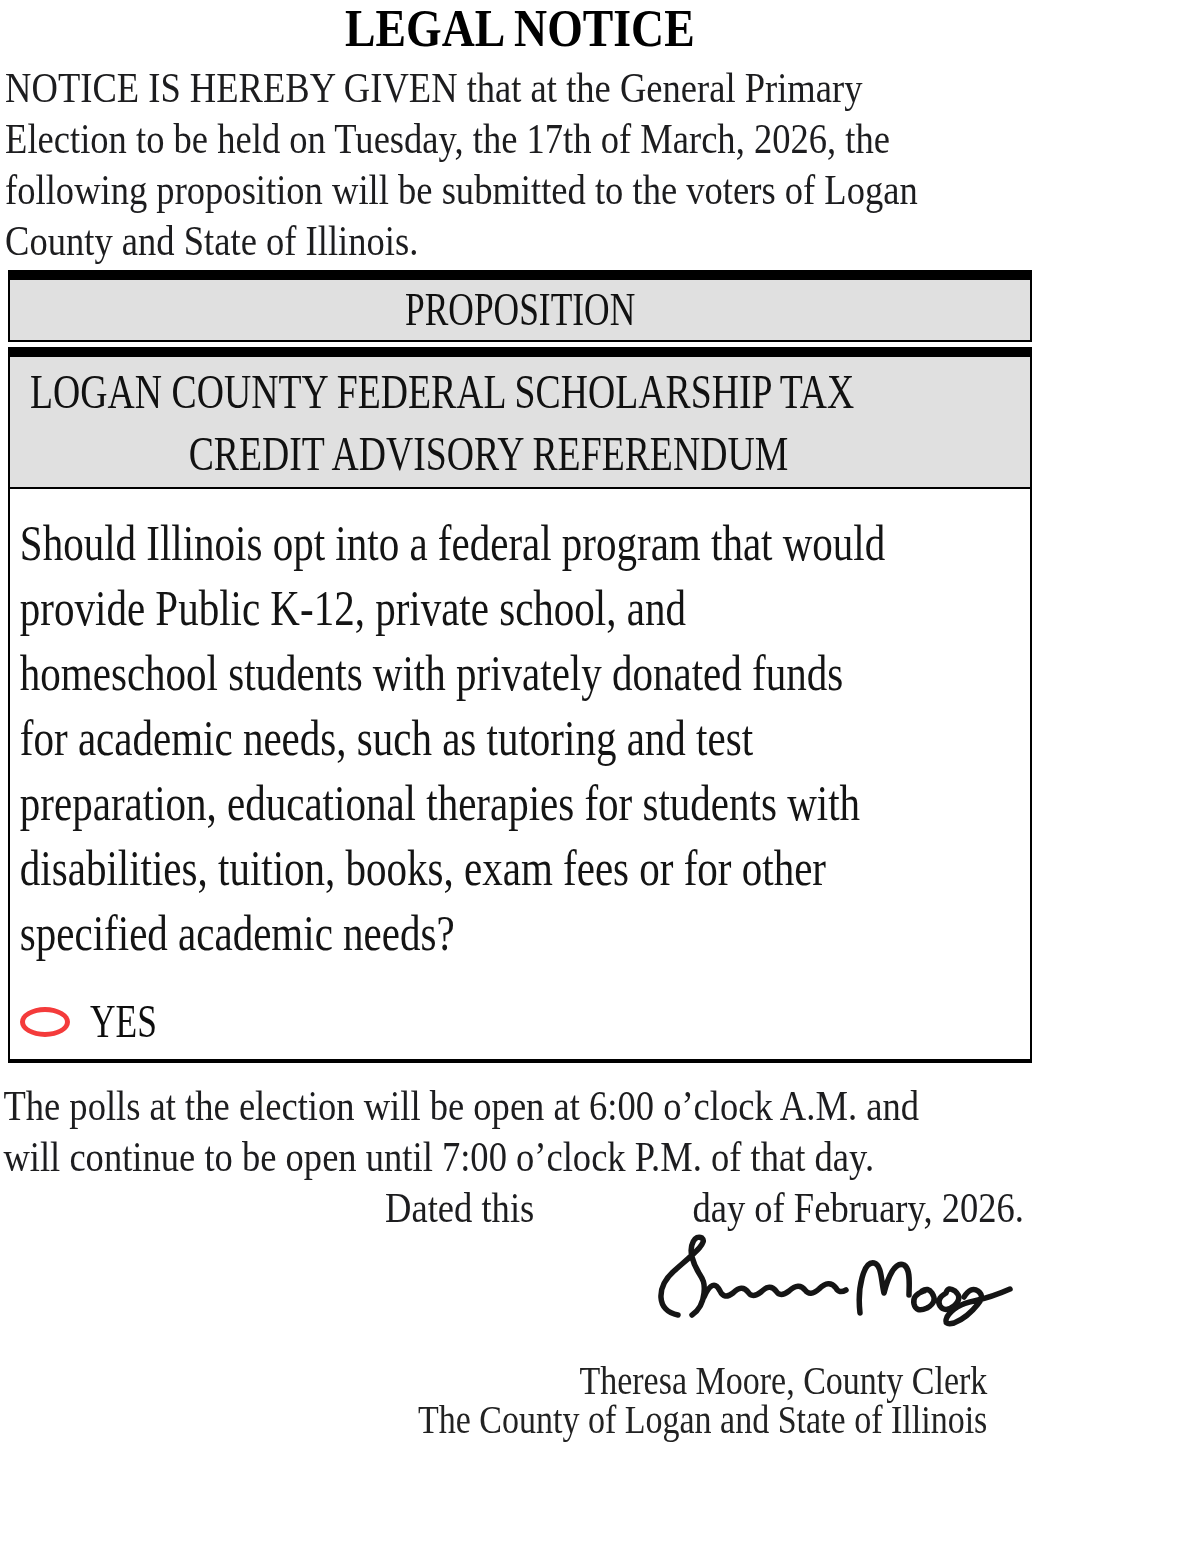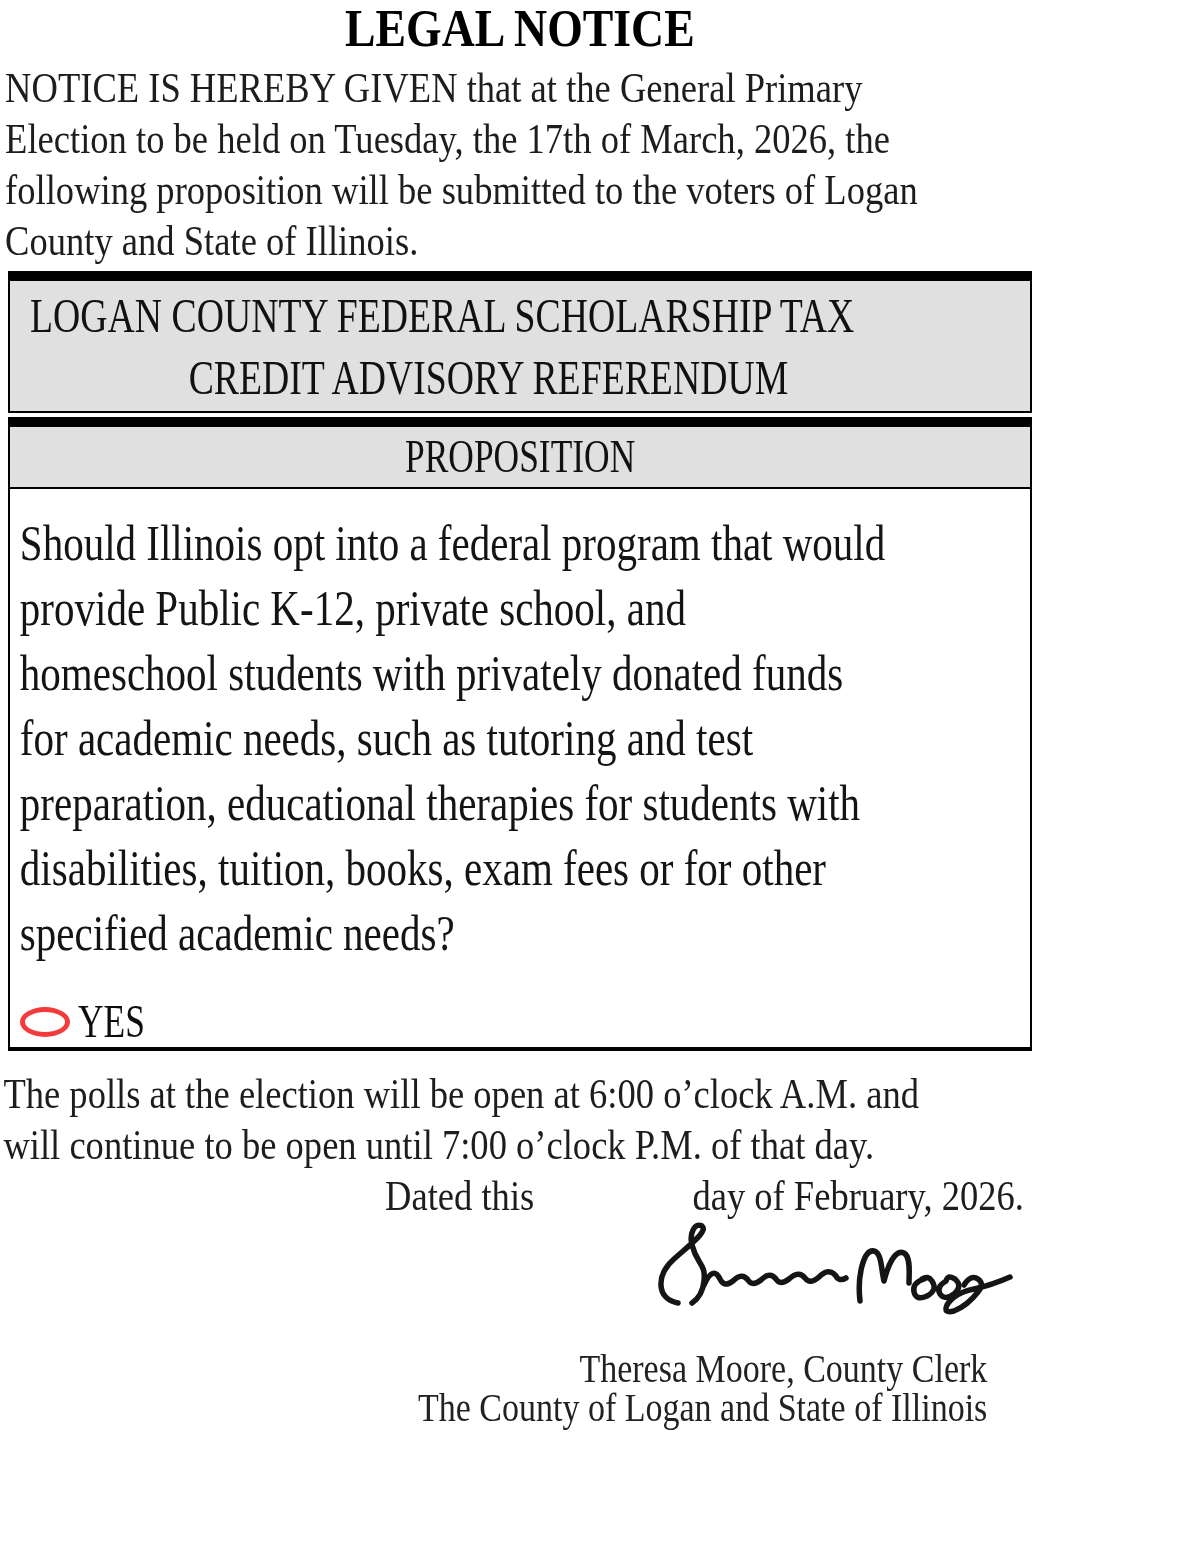--- a/index.html
+++ b/index.html
@@ -53,29 +53,29 @@
   }
   .ref-line2{
     font-size:49px;line-height:62px;
     padding:0 0 2px 232px;color:#111;
   }
   .question-box{
     margin:0 8px;
     background:#fff;
     border-left:2px solid #000;border-right:2px solid #000;
     border-bottom:4px solid #000;
-    padding-bottom:2px;
+    padding-bottom:14px;
   }
   .question{
     padding:22px 0 0 12px;
     font-size:50px;line-height:65px;
     white-space:pre-line;color:#141414;
   }
   .option{
-    display:flex;align-items:center;gap:8px;
+    display:flex;align-items:center;gap:20px;
     margin:33px 0 0 10px;
     text-align:right;
   }
   .option:first-of-type{margin-top:64px;}
   .oval{
     display:inline-block;
     width:50px;height:30px;
     border:5px solid var(--bubble-red);
     border-radius:50%;
     background:transparent;
@@ -110,27 +110,27 @@
 
 <div class="page">
 
   <h1 class="title">LEGAL NOTICE</h1>
 
   <div class="intro cond">NOTICE IS HEREBY GIVEN that at the General Primary
 Election to be held on Tuesday, the 17th of March, 2026, the
 following proposition will be submitted to the voters of Logan
 County and State of Illinois.</div>
 
+  <div class="bar-box prop-box">
+    <div class="prop-text cond2">PROPOSITION</div>
+  </div>
+
   <div class="bar-box ref-box">
     <div class="ref-line1 cond2">LOGAN COUNTY FEDERAL SCHOLARSHIP TAX</div>
     <div class="ref-line2 cond2">CREDIT ADVISORY REFERENDUM</div>
-  </div>
-
-  <div class="bar-box prop-box">
-    <div class="prop-text cond2">PROPOSITION</div>
   </div>
 
   <div class="question-box">
     <div class="question condq">Should Illinois opt into a federal program that would
 provide Public K-12, private school, and
 homeschool students with privately donated funds
 for academic needs, such as tutoring and test
 preparation, educational therapies for students with
 disabilities, tuition, books, exam fees or for other
 specified academic needs?</div>

